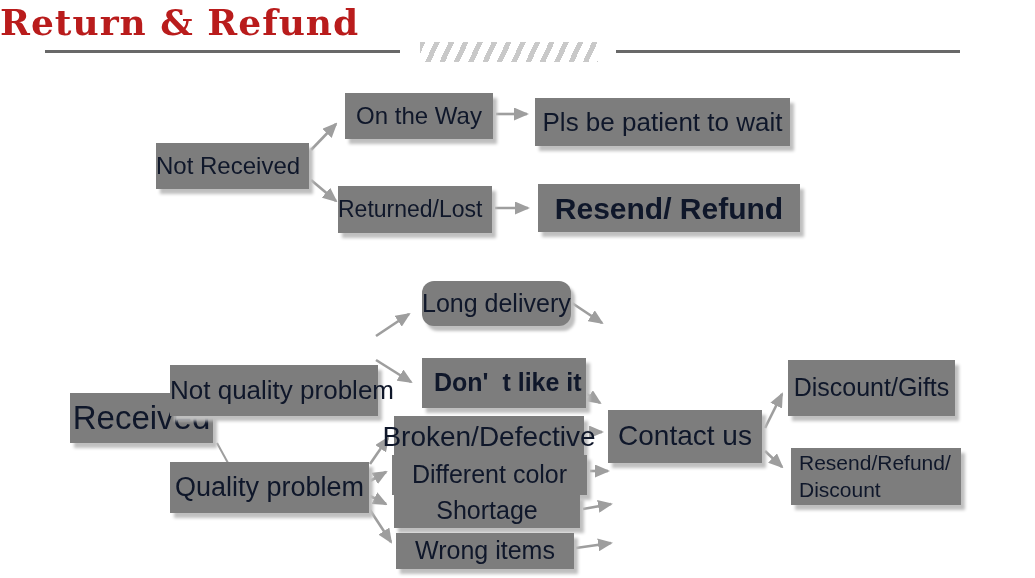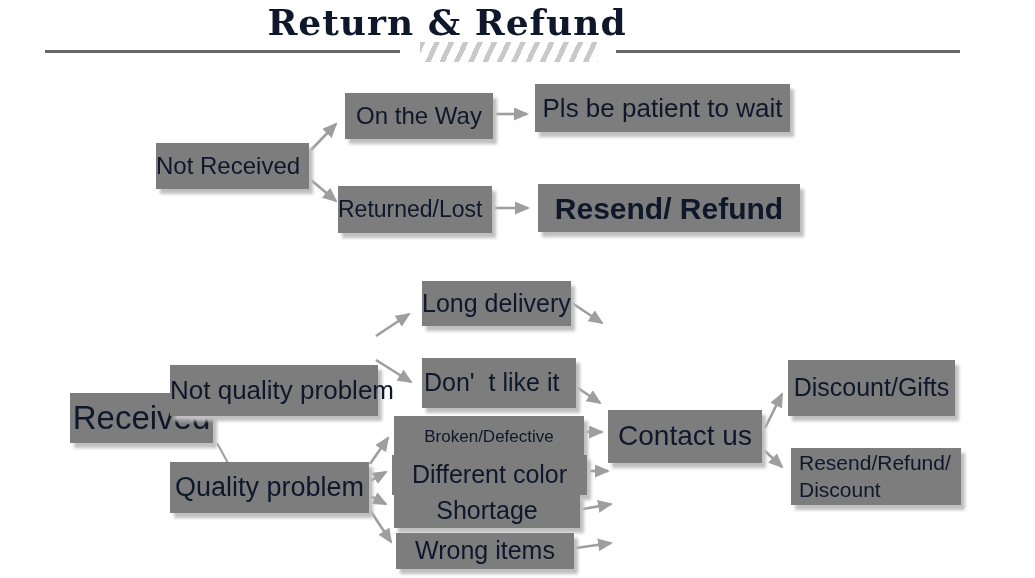--- a/index.html
+++ b/index.html
@@ -6,23 +6,23 @@
   #canvas{
     position:relative;
     width:1035px;height:578px;
     background:#ffffff;
     overflow:hidden;
     font-family:"Liberation Sans",sans-serif;
   }
   
   .title{
     position:absolute;left:0;top:1px;width:894px;
-    text-align:center;
+    text-align:left;
     font-family:"DejaVu Serif","Liberation Serif",serif;
-    font-weight:bold;font-size:36px;color:#0f172a;
+    font-weight:bold;font-size:36px;color:#b91c1c;
     letter-spacing:1px;
   }
   .rule{position:absolute;height:3px;background:#686868;top:50px;}
   .rule-left{left:45px;width:355px;}
   .rule-right{left:616px;width:344px;}
   .hatch{
     position:absolute;left:420px;top:42px;width:178px;height:20px;
     background:repeating-linear-gradient(115deg,#c9c9c9 0 5px,transparent 5px 13px);
   }
   
@@ -31,29 +31,29 @@
     background:#7d7d7d;
     color:#0f172a;
     display:flex;align-items:center;justify-content:center;
     white-space:pre;
     box-shadow:4px 5px 3px #bfbfbf;
     line-height:1.1;
   }
   .box.left{justify-content:flex-start;text-align:right;}
   #b-not-received   {left:156px;top:143px;width:153px;height:46px;font-size:24px;}
   #b-on-the-way     {left:345px;top:93px; width:148px;height:46px;font-size:24px;}
-  #b-pls-wait       {left:535px;top:84px; width:255px;height:48px;font-size:26px;}
+  #b-pls-wait       {left:535px;top:98px; width:255px;height:48px;font-size:26px;}
   #b-returned-lost  {left:338px;top:186px;width:154px;height:47px;font-size:23px;}
   #b-resend-refund  {left:538px;top:184px;width:262px;height:48px;font-size:30px;font-weight:600;}
   #b-received       {left:70px; top:393px;width:143px;height:50px;font-size:33px;}
   #b-not-quality    {left:170px;top:322px;width:208px;height:51px;font-size:26px;margin-top:43px;}
   #b-quality        {left:170px;top:462px;width:199px;height:51px;font-size:27px;}
-  #b-long-delivery  {left:422px;top:281px;width:149px;height:45px;font-size:25px;}
-  #b-dont-like      {left:422px;top:358px;width:152px;height:50px;font-size:25px;padding-left:2px;}
-  #b-broken         {left:394px;top:416px;width:190px;height:43px;font-size:17px;}
+  #b-long-delivery  {left:422px;top:281px;width:149px;height:45px;font-size:25px;border-radius:12px;}
+  #b-dont-like      {left:422px;top:358px;width:152px;height:50px;font-size:25px;padding-left:12px;font-weight:bold;}
+  #b-broken         {left:394px;top:416px;width:190px;height:43px;font-size:28px;}
   #b-diff-color     {left:392px;top:455px;width:195px;height:40px;font-size:25px;}
   #b-shortage       {left:394px;top:494px;width:186px;height:34px;font-size:25px;}
   #b-wrong-items    {left:396px;top:533px;width:178px;height:36px;font-size:25px;}
   #b-contact-us     {left:608px;top:410px;width:154px;height:53px;font-size:28px;}
   #b-discount-gifts {left:788px;top:360px;width:167px;height:56px;font-size:25px;}
   #b-resend-discount{left:791px;top:448px;width:170px;height:57px;font-size:21px;
                      flex-direction:column;align-items:flex-start;justify-content:center;
                      padding-left:8px;box-sizing:border-box;line-height:1.25;}
   
   #edges{position:absolute;left:0;top:0;width:1035px;height:578px;pointer-events:none;}

